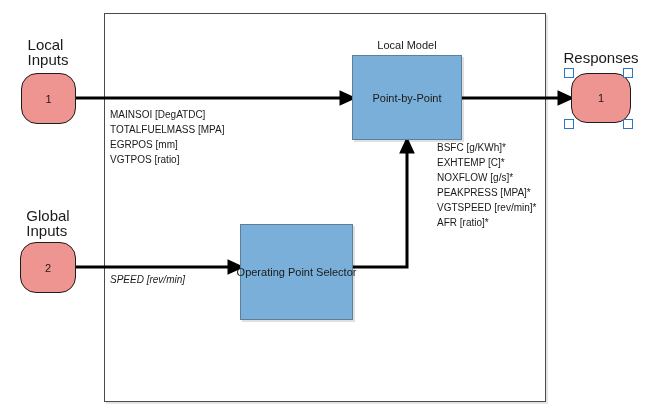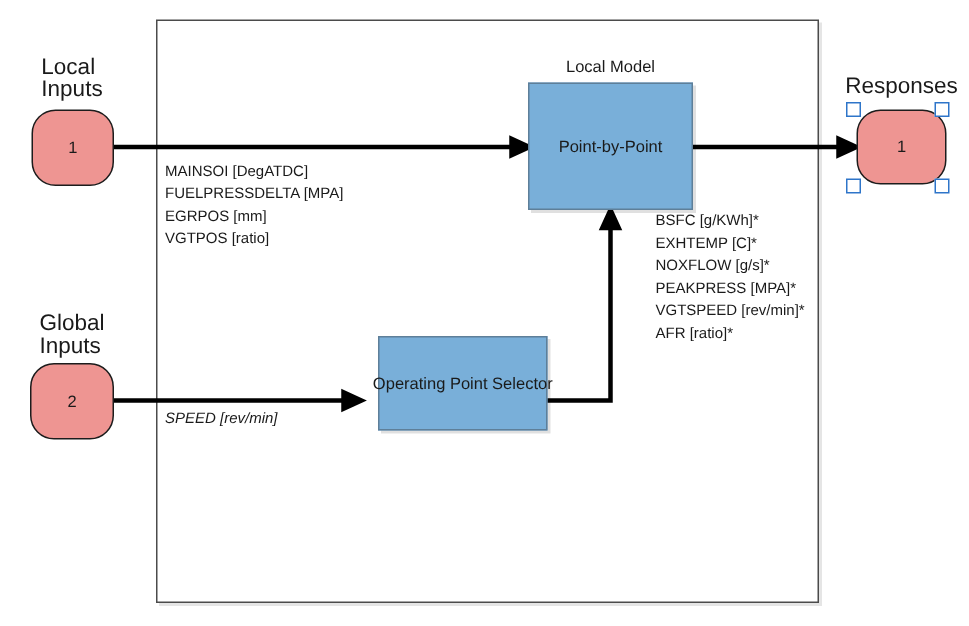--- a/index.html
+++ b/index.html
@@ -29,21 +29,21 @@
   .lbl-local{left:48px;top:37px;}
   .lbl-global{left:48px;top:208px;}
   .lbl-resp{left:601px;top:50px;white-space:nowrap;}
   .block{
     position:absolute;z-index:3;background:#79AFD9;border:1px solid #5e7f99;
     display:flex;align-items:center;justify-content:center;
     font-size:11px;box-sizing:border-box;white-space:nowrap;
     box-shadow:2px 2px 0 rgba(0,0,0,0.12);
   }
   .block-pbp{left:352px;top:55px;width:110px;height:85px;justify-content:center;}
-  .block-ops{left:240px;top:224px;width:113px;height:63px;overflow:visible;margin-left:12px;}
+  .block-ops{left:240px;top:224px;width:113px;height:96px;overflow:visible;}
   .block-title{
     position:absolute;z-index:3;font-size:11px;transform:translateX(-50%);
     left:407px;top:39px;white-space:nowrap;
   }
   .siglabels{position:absolute;z-index:3;font-size:10px;line-height:15px;white-space:nowrap;}
   .sig-local{left:110px;top:107px;}
   .sig-global{left:110px;top:272px;font-style:italic;}
   .sig-resp{left:437px;top:140px;}
   .handle{
     position:absolute;z-index:4;width:8px;height:8px;background:#ffffff;
@@ -95,21 +95,21 @@
   <div class="block block-pbp">
     <span>Point-by-Point</span>
   </div>
 
   <div class="block block-ops">
     <span>Operating Point Selector</span>
   </div>
 
   <div class="siglabels sig-local">
     <div>MAINSOI [DegATDC]</div>
-    <div>FUELPRESSDELTA [MPA]</div>
+    <div>TOTALFUELMASS [MPA]</div>
     <div>EGRPOS [mm]</div>
     <div>VGTPOS [ratio]</div>
   </div>
 
   <div class="siglabels sig-global">
     <div>SPEED [rev/min]</div>
   </div>
 
   <div class="siglabels sig-resp">
     <div>BSFC [g/KWh]*</div>

